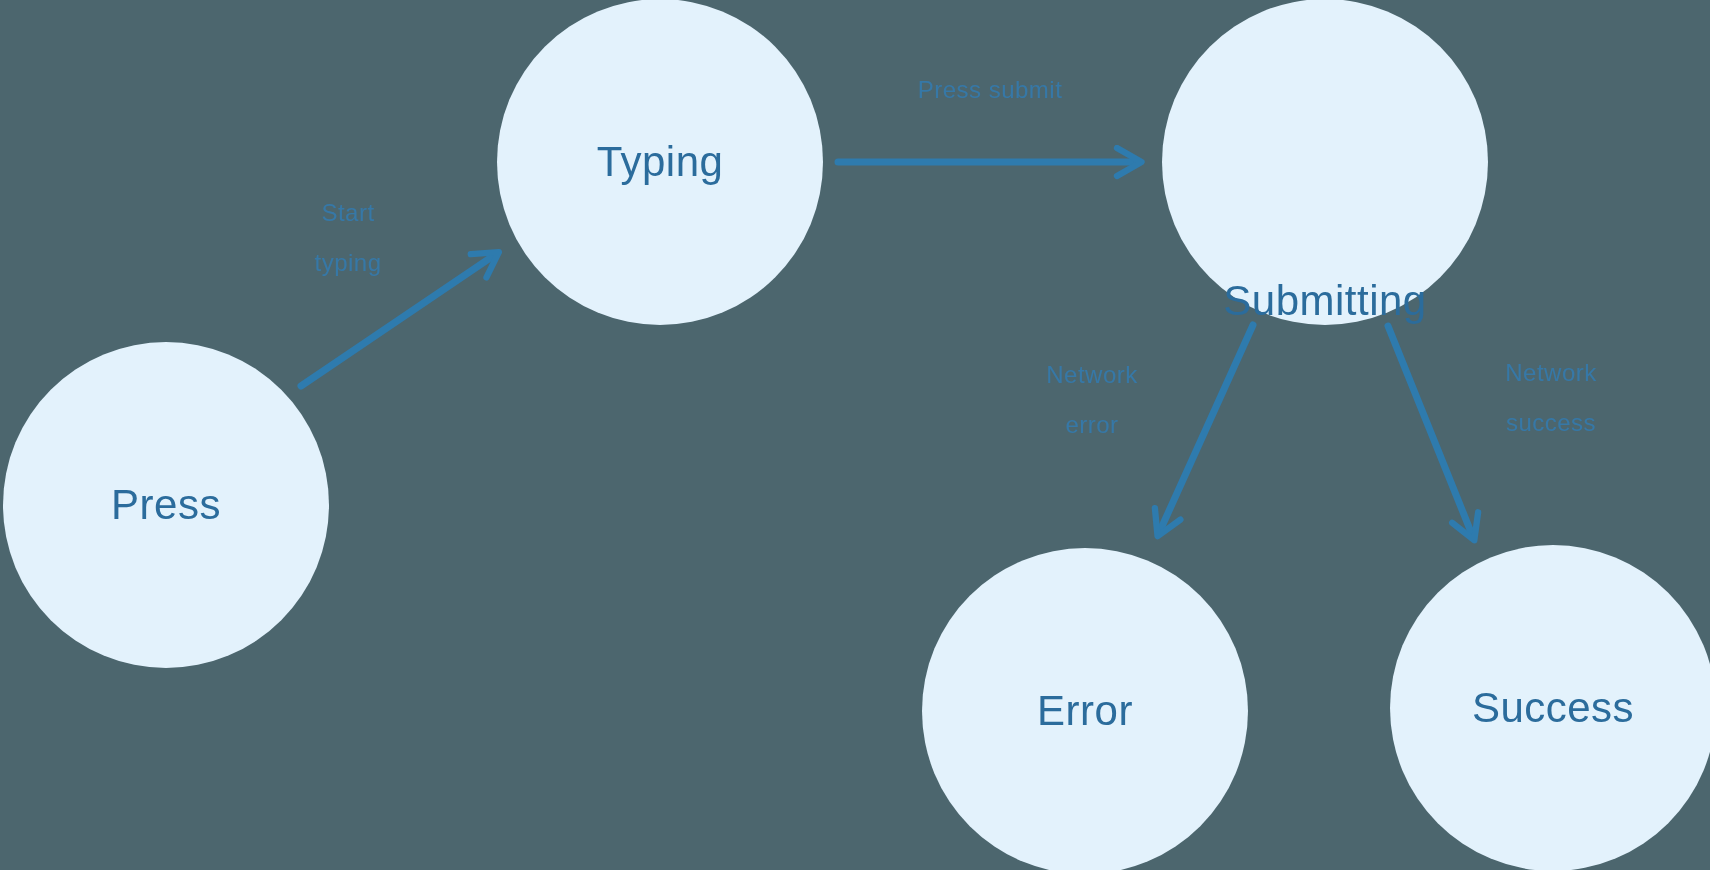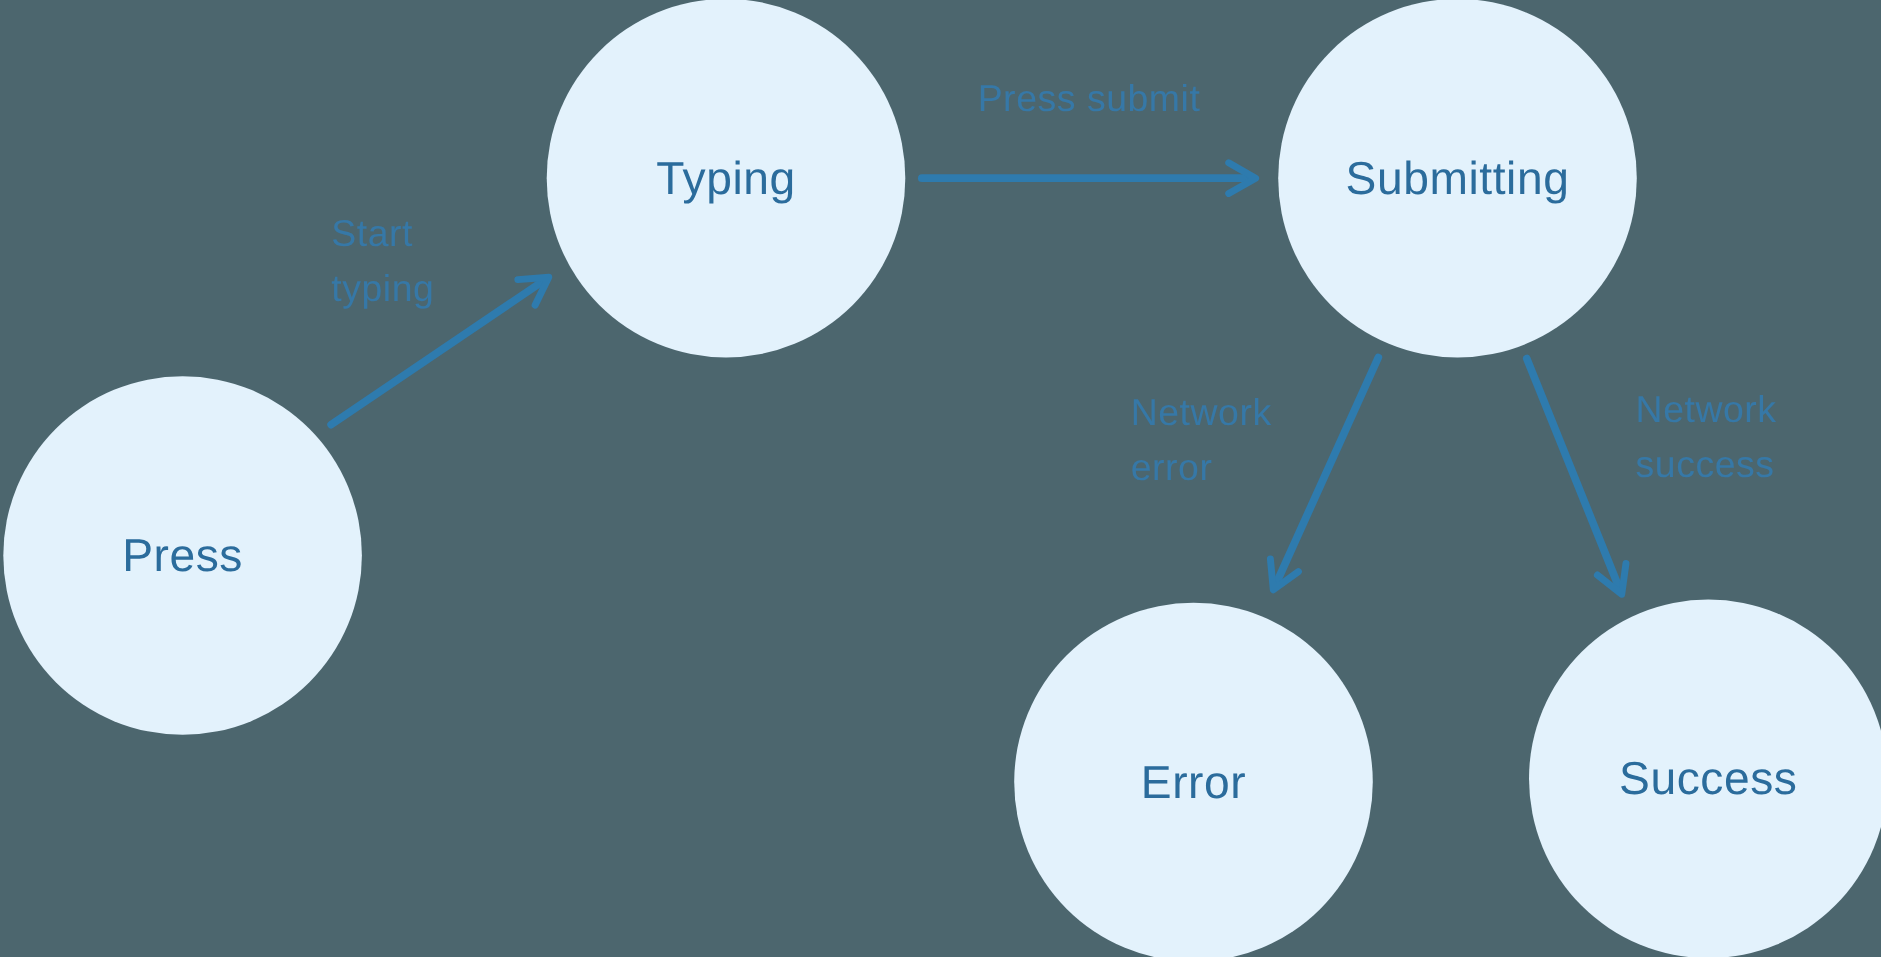--- a/index.html
+++ b/index.html
@@ -35,23 +35,23 @@
   }
   .node-label{
     color:var(--node-text);
     font-size:42px;
     letter-spacing:0.5px;
     white-space:nowrap;
   }
   .edge-label{
     position:absolute;
     transform:translate(-50%,-50%);
-    text-align:left;
+    text-align:center;
     color:var(--edge-label);
-    font-size:34px;
+    font-size:24px;
     line-height:50px;
     letter-spacing:0.5px;
     white-space:nowrap;
   }
 </style>
 </head>
 <body>
 
 <div class="canvas">
   <svg class="edges-layer" viewBox="0 0 1710 870" xmlns="http://www.w3.org/2000/svg">
@@ -67,21 +67,21 @@
         <line x1="1388" y1="326" x2="1473" y2="537" stroke="#2E7BAE" stroke-width="7" stroke-linecap="round" marker-end="url(#arrowhead)"></line>
       </g>
   </svg>
   <div id="nodes-layer">
       <div class="node" style="left: 3px; top: 342px; width: 326px; height: 326px;">
         <span class="node-label">Press</span>
       </div>
       <div class="node" style="left: 497px; top: -1px; width: 326px; height: 326px;">
         <span class="node-label">Typing</span>
       </div>
-      <div class="node" style="left: 1162px; top: -1px; width: 326px; height: 326px;">
+      <div class="node" style="left: 1162px; top: -1px; width: 326px; height: 326px; align-items: flex-end;">
         <span class="node-label">Submitting</span>
       </div>
       <div class="node" style="left: 922px; top: 548px; width: 326px; height: 326px;">
         <span class="node-label">Error</span>
       </div>
       <div class="node" style="left: 1390px; top: 545px; width: 326px; height: 326px;">
         <span class="node-label">Success</span>
       </div>
     </div>
   <div id="edge-labels-layer">

